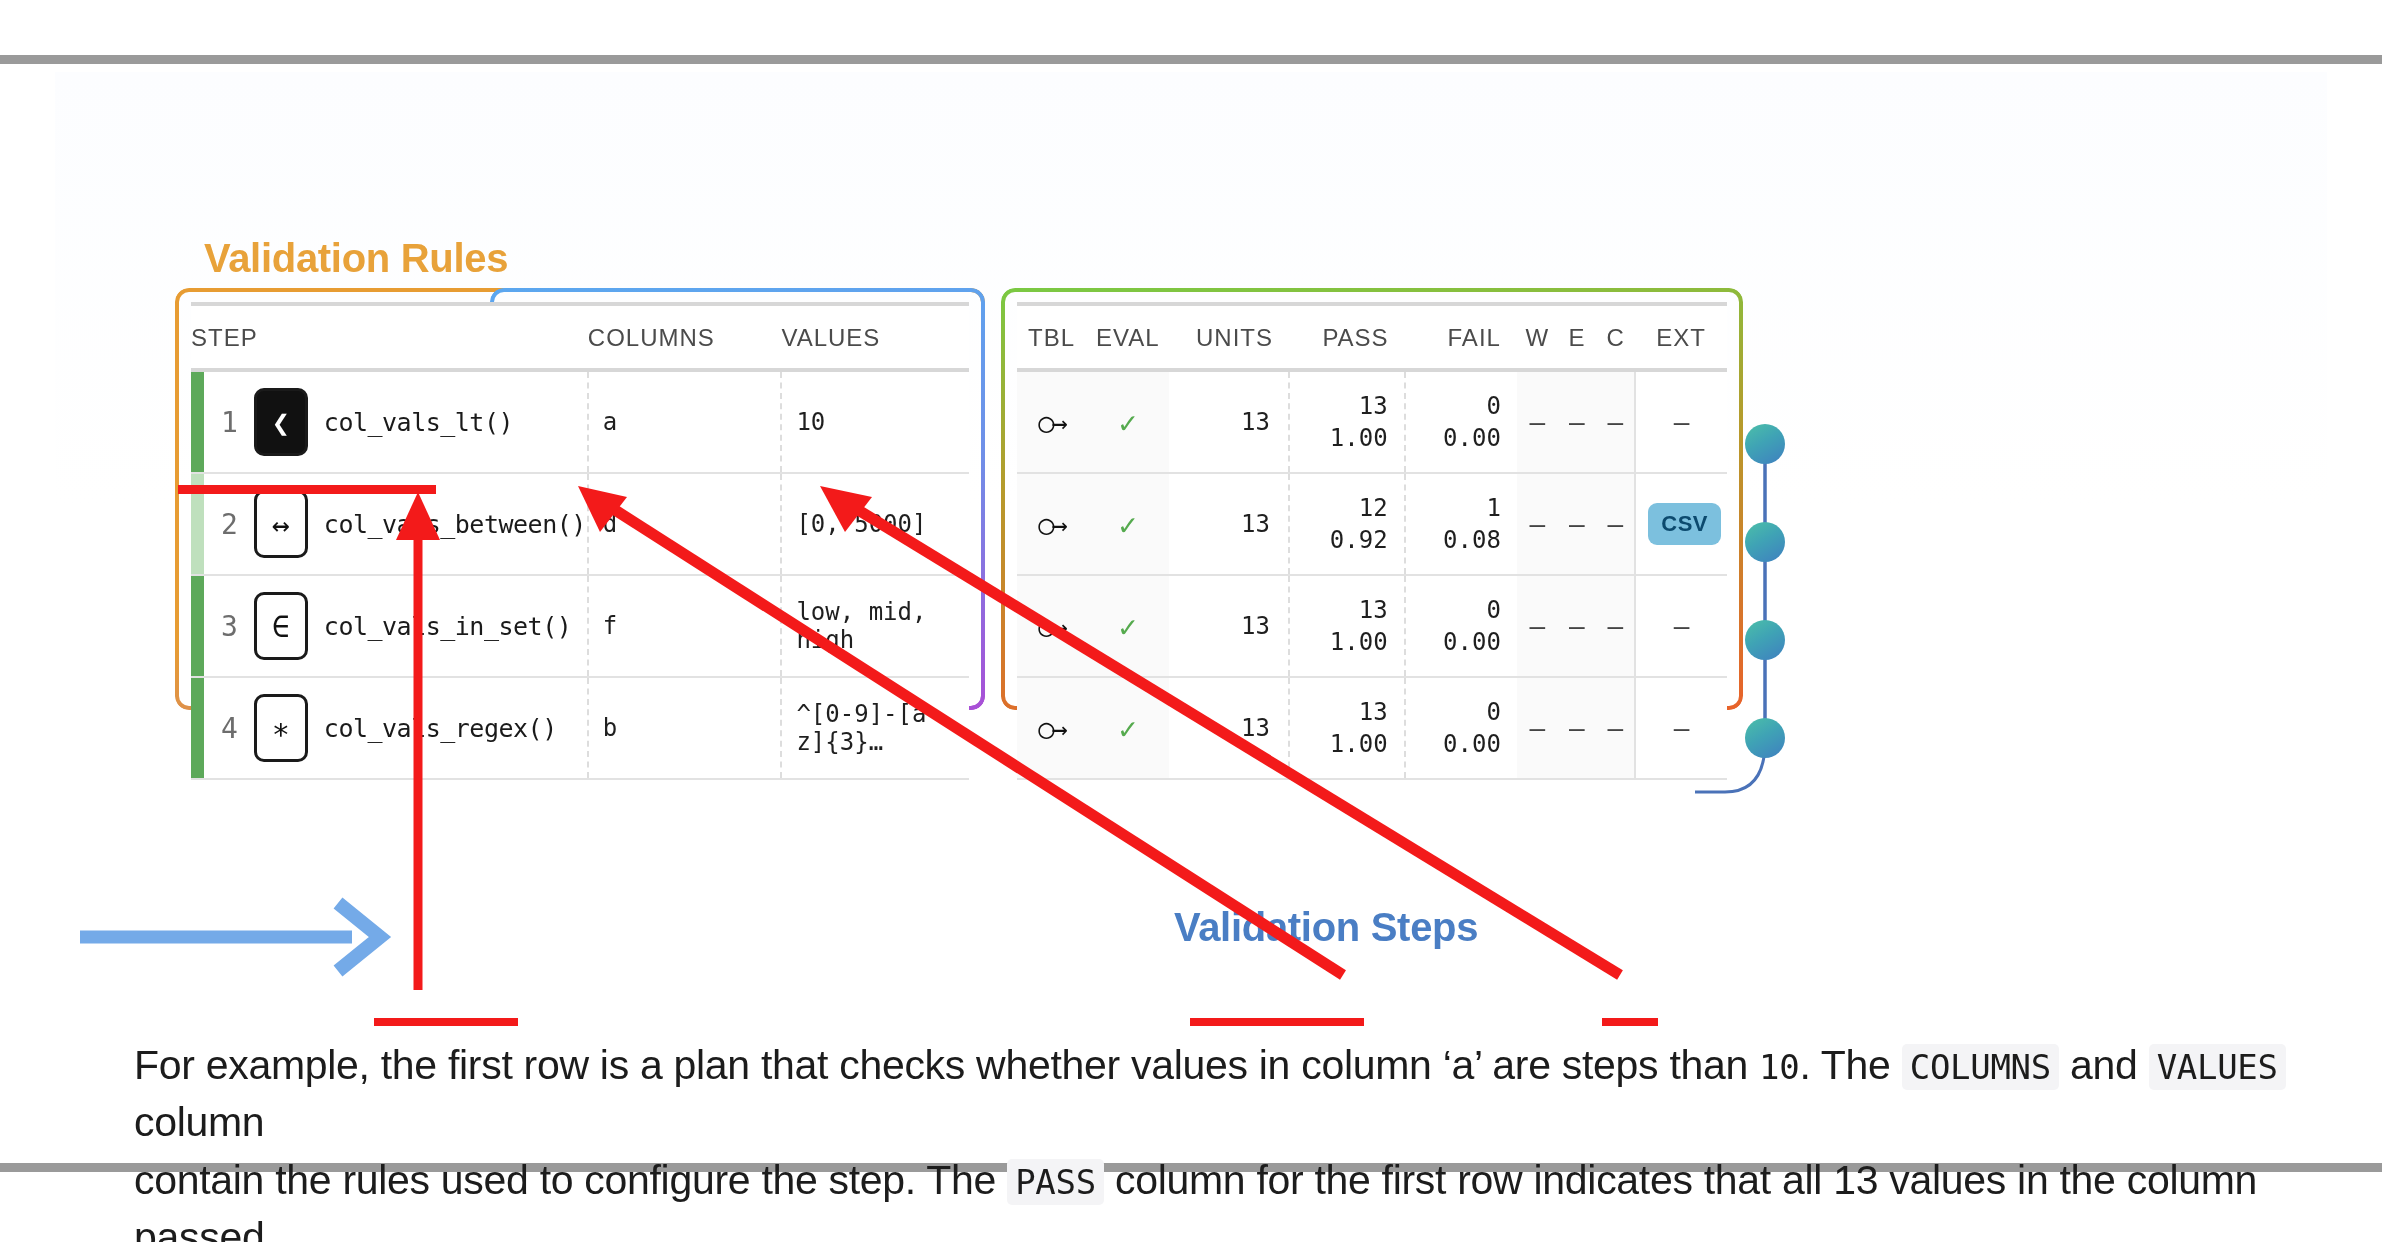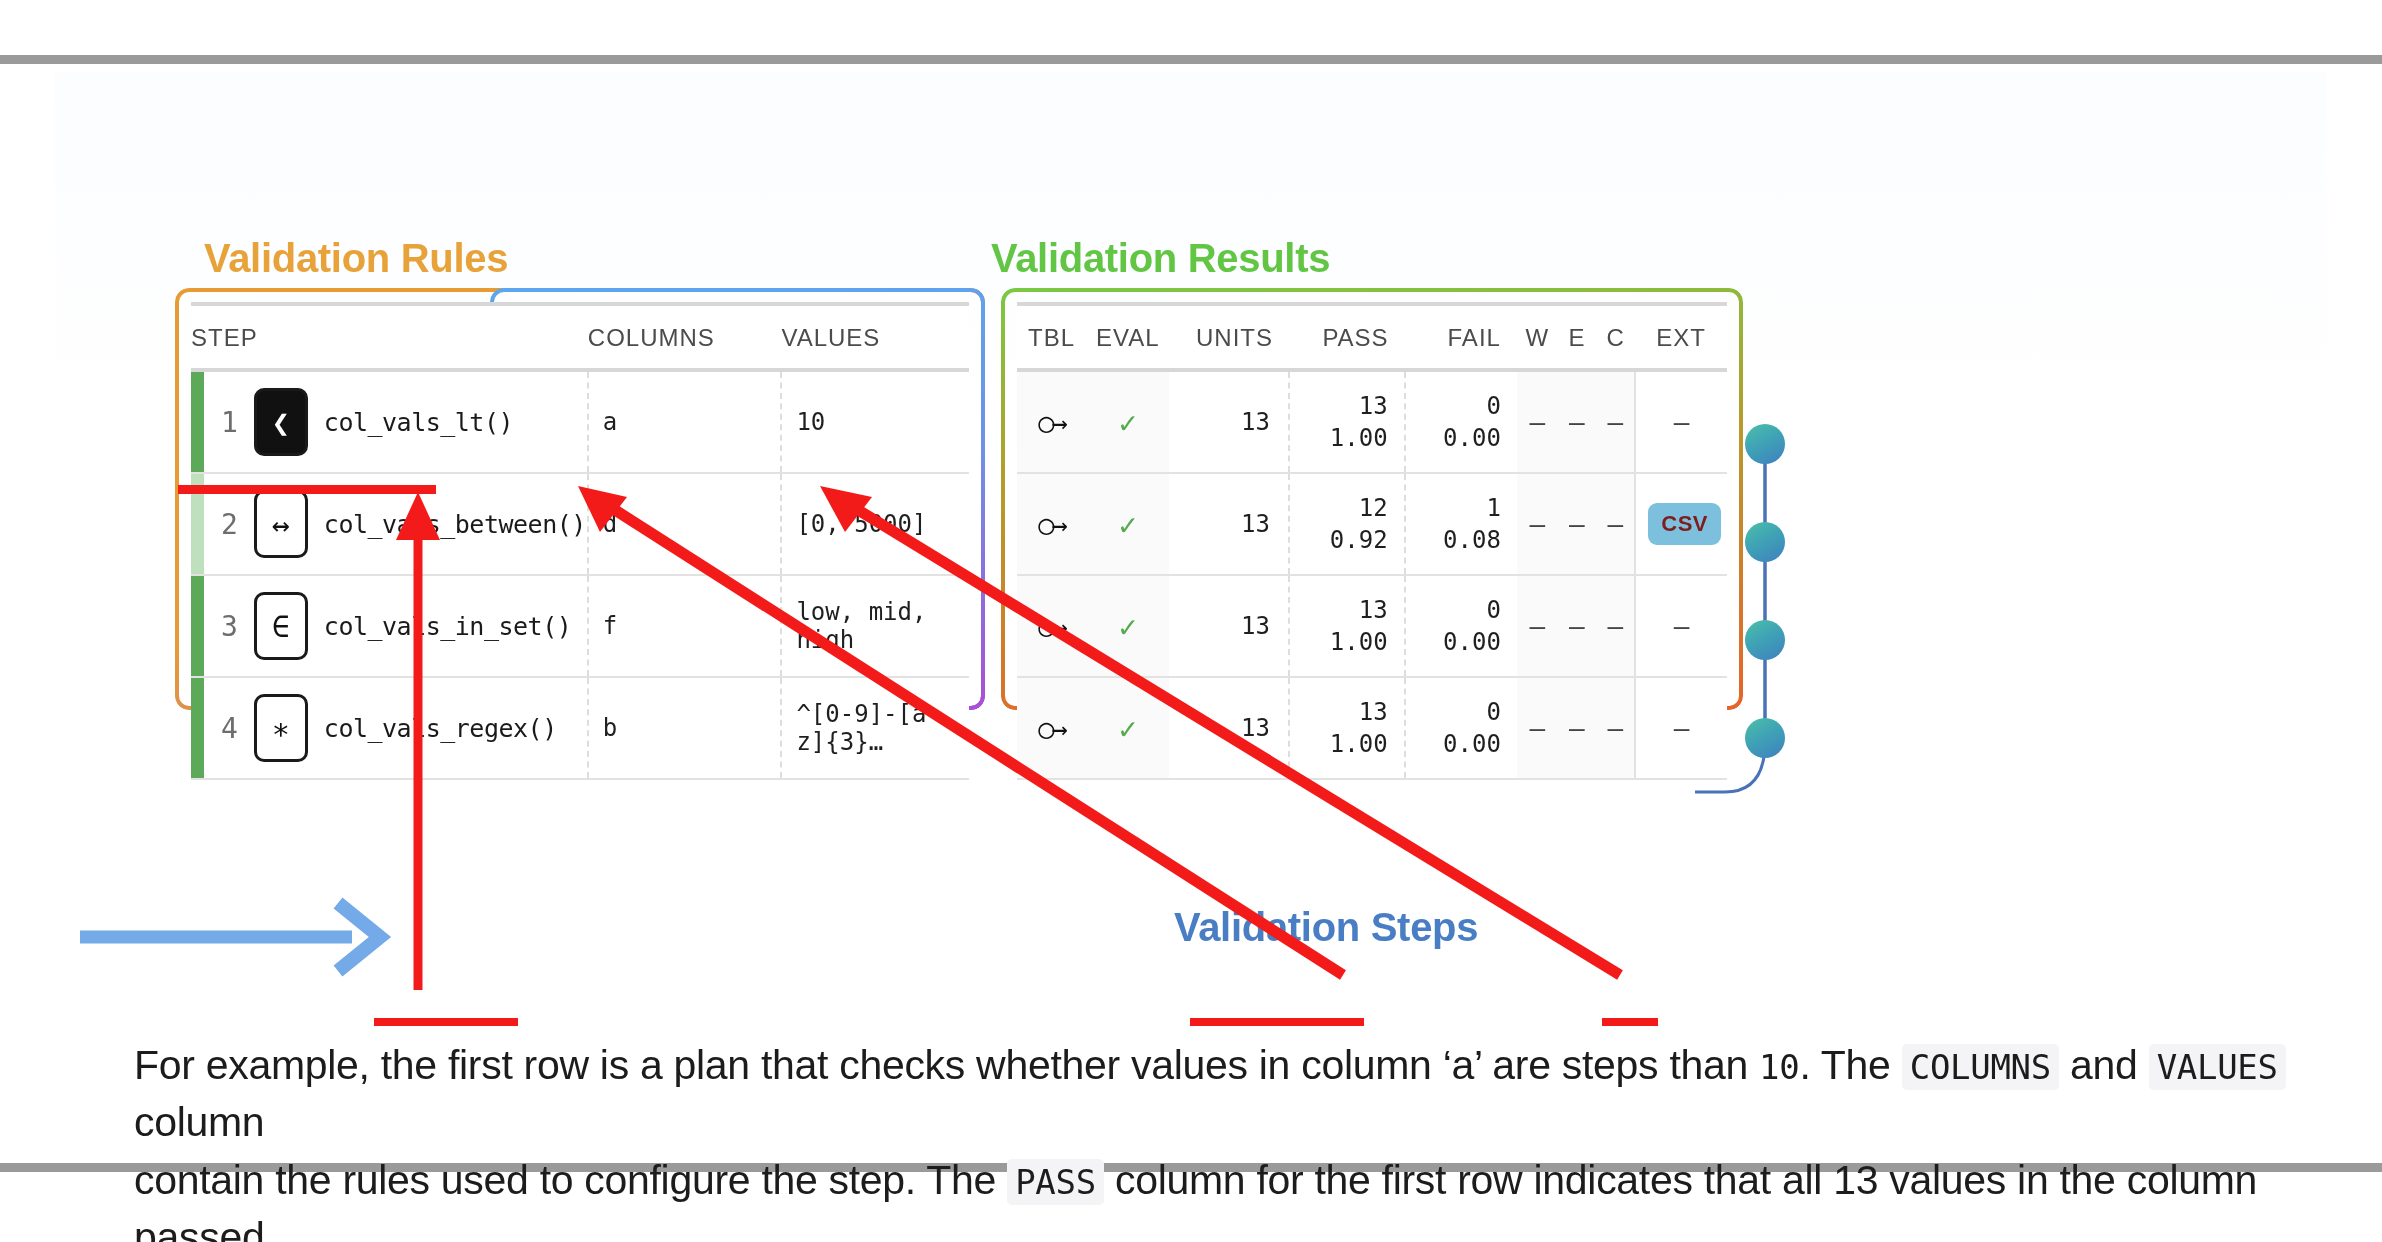--- a/index.html
+++ b/index.html
@@ -95,21 +95,21 @@
   .r-w,.r-e,.r-c{width:52px;text-align:center;}
   .r-ext{width:96px;text-align:center;border-left:2px solid #e2e2e2;}
   #results-table th{text-align:center;}
   #results-table th.r-units,#results-table th.r-pass,#results-table th.r-fail{text-align:right;padding-right:16px;}
   #results-table th.r-pass,#results-table th.r-fail{border-left:none;}
   #results-table th.r-ext{border-left:none;}
   .twoline{line-height:1.35;}
   .tick{color:#55aa4e;font-size:30px;}
   .arrowglyph{font-size:27px;color:#111;letter-spacing:-3px;}
   .dash{color:#444;font-size:26px;}
-  .csv-badge{display:inline-block;background:#7cc0de;color:#7f1d1d;font-family:"Liberation Sans",sans-serif;
+  .csv-badge{display:inline-block;background:#7cc0de;color:#0c4a6e;font-family:"Liberation Sans",sans-serif;
      font-size:22px;font-weight:bold;padding:8px 13px;border-radius:9px;letter-spacing:0.5px;margin-left:6px;}
 
   
   #steps-svg{position:absolute;left:1640px;top:60px;width:420px;height:680px;}
   .node{position:absolute;width:40px;height:40px;border-radius:50%;
      background:linear-gradient(150deg,#4cc0a8 0%,#3fa3b5 45%,#3f7fc0 100%);}
 
   
   #annot{position:absolute;left:0;top:0;width:2382px;height:1242px;pointer-events:none;}
 
@@ -123,21 +123,20 @@
 
 <div class="rule-bar" id="rule-top"></div>
 <div class="rule-bar" id="rule-bottom"></div>
 
 <div id="slide">
 
 
   <div id="diagram">
 
     <div class="grp-title" id="title-rules">Validation Rules</div>
-    <div class="grp-title" id="title-results">Validation Results</div>
     <div class="grp-title" id="title-steps">Validation Steps</div>
 
     <div class="frame" id="frame-rules-r"></div>
     <div class="frame" id="frame-inner"></div>
     <div class="frame" id="frame-results"></div>
 
     <table class="tbl" id="rules-table">
       <thead>
         <tr>
           <th class="c-step">STEP</th>

